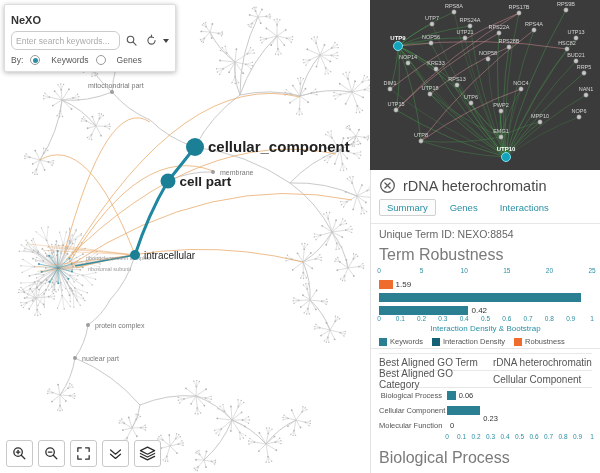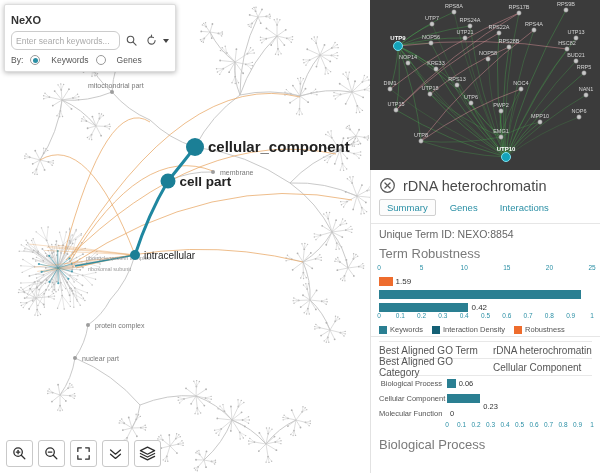--- a/index.html
+++ b/index.html
@@ -37,21 +37,21 @@
     border-left:1px solid #e2e2e2;box-sizing:border-box;padding:0 8px;overflow:hidden;}
   #dp-header{display:flex;align-items:center;gap:7px;padding:7px 0 2px;}
   #dp-close{border:none;background:none;padding:0;width:17px;height:17px;cursor:pointer;}
   #dp-close svg{width:17px;height:17px;stroke:#5a5a5a;fill:none;stroke-width:1.5;stroke-linecap:round;}
   #dp-title{font-size:14.5px;color:#4a4a4a;font-weight:500;}
   #dp-tabs{display:flex;gap:6px;padding:3px 0 5px;}
   .tab{font-size:9.5px;color:#2a8fa5;padding:2px 7px;cursor:pointer;border:1px solid transparent;}
   .tab.active{border:1px solid #d0d0d0;border-radius:2px;background:#fcfcfc;}
   hr.dp{border:none;border-top:1px solid #e6e6e6;margin:2px -8px 4px;}
   .dp-line{font-size:10.5px;color:#666;margin:3px 0 2px;}
-  .dp-h3{font-size:13px;color:#7a7a7a;margin:6px 0 3px;font-weight:400;}
+  .dp-h3{font-size:16px;color:#7a7a7a;margin:6px 0 3px;font-weight:400;}
   
   .ticks{position:relative;height:9px;font-size:6.5px;color:#2a8fa5;}
   .ticks span{position:absolute;top:0;transform:translateX(-50%);}
   .c1row{height:13px;display:flex;align-items:flex-end;}
   .c1bar{height:9px;}
   .c1lab{font-size:8px;color:#333;margin-left:3px;white-space:nowrap;}
   .axislab{text-align:center;font-size:8px;color:#2a8fa5;margin-top:0;}
   .legend{display:flex;gap:9px;align-items:center;margin:4px 0 2px;font-size:7.5px;color:#555;flex-wrap:nowrap;}
   .lg{display:flex;align-items:center;gap:3px;white-space:nowrap;}
   .lgsw{width:8px;height:8px;flex:none;}
@@ -1913,20 +1913,21 @@
           <span style="left: 20%;">0.2</span>
           <span style="left: 30%;">0.3</span>
           <span style="left: 40%;">0.4</span>
           <span style="left: 50%;">0.5</span>
           <span style="left: 60%;">0.6</span>
           <span style="left: 70%;">0.7</span>
           <span style="left: 80%;">0.8</span>
           <span style="left: 90%;">0.9</span>
           <span style="left: 100%;">1</span>
         </div>
+        <div class="axislab">Interaction Density &amp; Bootstrap</div>
       </div>
     <div class="legend" id="chart1-legend">
         <span class="lg">
           <span class="lgsw" style="background: rgb(42, 127, 146);"></span>
           <span>Keywords</span>
         </span>
         <span class="lg">
           <span class="lgsw" style="background: rgb(20, 96, 117);"></span>
           <span>Interaction Density</span>
         </span>

